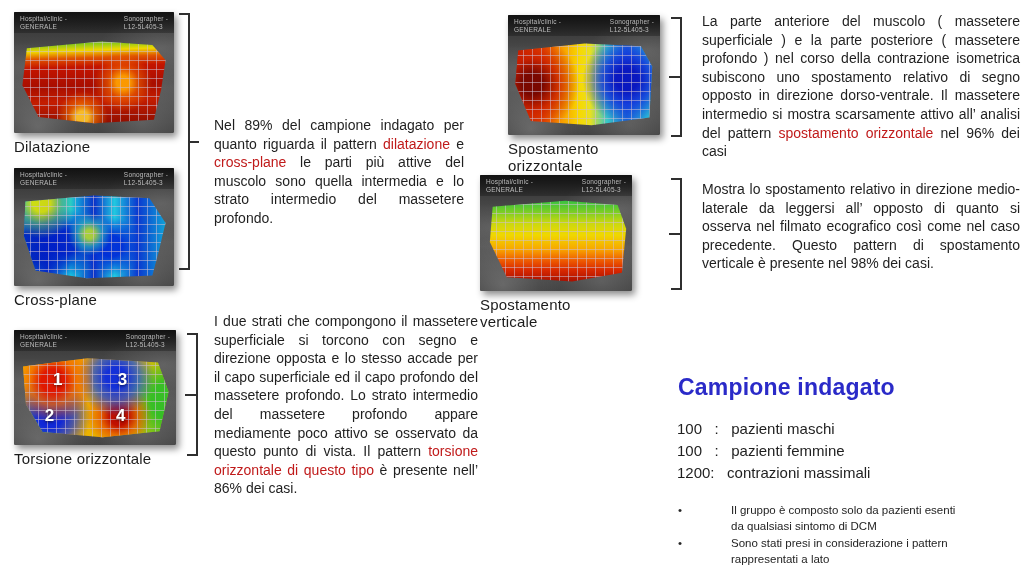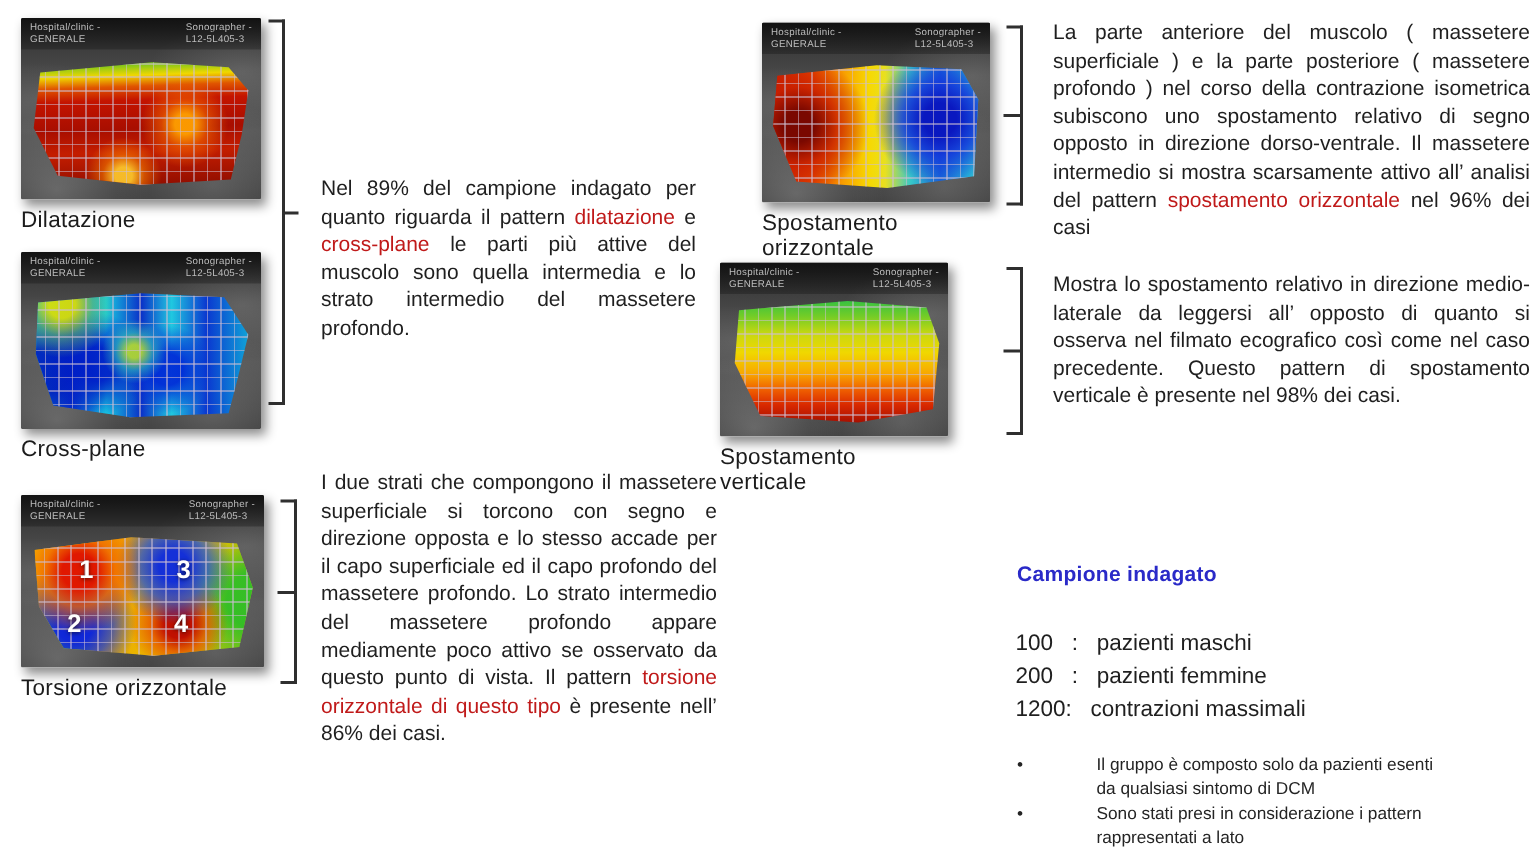--- a/index.html
+++ b/index.html
@@ -113,21 +113,21 @@
   #bracket-mid-bottom{left:671px;top:178px;height:112px;}
 
   
   .para{position:absolute;font-size:14px;line-height:18.6px;text-align:justify;color:#1f1f1f;}
   .para .red{color:var(--highlight-red,#c01a1a);}
   #para-dilatazione{left:214px;top:116px;width:250px;}
   #para-torsione{left:214px;top:312px;width:264px;}
   #para-sp-orizzontale{left:702px;top:12px;width:318px;}
   #para-sp-verticale{left:702px;top:180px;width:318px;}
 
-  #sample-title{position:absolute;left:678px;top:374px;font-size:14px;font-weight:bold;color:var(--heading-blue,#2a2ac8);letter-spacing:.2px;}
+  #sample-title{position:absolute;left:678px;top:374px;font-size:23px;font-weight:bold;color:var(--heading-blue,#2a2ac8);letter-spacing:.2px;}
   #sample-rows{position:absolute;left:677px;top:418px;font-size:15px;line-height:22px;white-space:pre;color:#1f1f1f;}
   #sample-bullets{position:absolute;left:678px;top:503px;width:282px;font-size:11.5px;line-height:15.5px;color:#242424;}
   .bullet-item{display:flex;margin-bottom:2px;}
   .bullet-marker{flex:none;width:22px;}
   .bullet-text{flex:1;margin-left:31px;}
 </style>
 </head>
 <body>
 
 <div class="slide">
@@ -235,21 +235,21 @@
   <div class="bracket tick-left" id="bracket-left-bottom"></div>
   <div class="bracket tick-left" id="bracket-mid-top"></div>
   <div class="bracket tick-left" id="bracket-mid-bottom"></div>
 
   <div class="para" id="para-dilatazione"><span>Nel 89% del campione indagato per quanto riguarda il pattern </span><span class="red">dilatazione</span><span> e </span><span class="red">cross-plane</span><span> le parti più attive del muscolo sono quella intermedia e lo strato intermedio del massetere profondo.</span></div>
   <div class="para" id="para-torsione"><span>I due strati che compongono il massetere superficiale si torcono con segno e direzione opposta e lo stesso accade per il capo superficiale ed il capo profondo del massetere profondo. Lo strato intermedio del massetere profondo appare mediamente poco attivo se osservato da questo punto di vista. Il pattern </span><span class="red">torsione orizzontale di questo tipo</span><span>  è presente nell’ 86% dei casi.</span></div>
   <div class="para" id="para-sp-orizzontale"><span>La parte anteriore del muscolo  ( massetere superficiale ) e la parte posteriore ( massetere profondo ) nel corso della contrazione isometrica subiscono uno spostamento relativo di segno opposto in direzione dorso-ventrale. Il massetere intermedio si mostra scarsamente attivo all’ analisi del pattern </span><span class="red">spostamento orizzontale</span><span> nel  96% dei casi</span></div>
   <div class="para" id="para-sp-verticale"><span>Mostra lo spostamento relativo in direzione medio-laterale da leggersi all’ opposto di quanto si osserva nel filmato ecografico così come nel caso precedente. Questo pattern di spostamento verticale è presente nel 98% dei casi.</span></div>
 
   <div id="sample-title">Campione indagato</div>
-  <div id="sample-rows"><div>100   :   pazienti maschi</div><div>200   :   pazienti femmine</div><div>1200:   contrazioni massimali</div></div>
+  <div id="sample-rows"><div>100   :   pazienti maschi</div><div>100   :   pazienti femmine</div><div>1200:   contrazioni massimali</div></div>
   <div id="sample-bullets">
       <div class="bullet-item">
         <span class="bullet-marker">•</span>
         <span class="bullet-text">Il gruppo è composto  solo da pazienti esenti da qualsiasi sintomo di DCM</span>
       </div>
       <div class="bullet-item">
         <span class="bullet-marker">•</span>
         <span class="bullet-text">Sono stati presi in considerazione i pattern rappresentati a lato</span>
       </div>
     </div>

